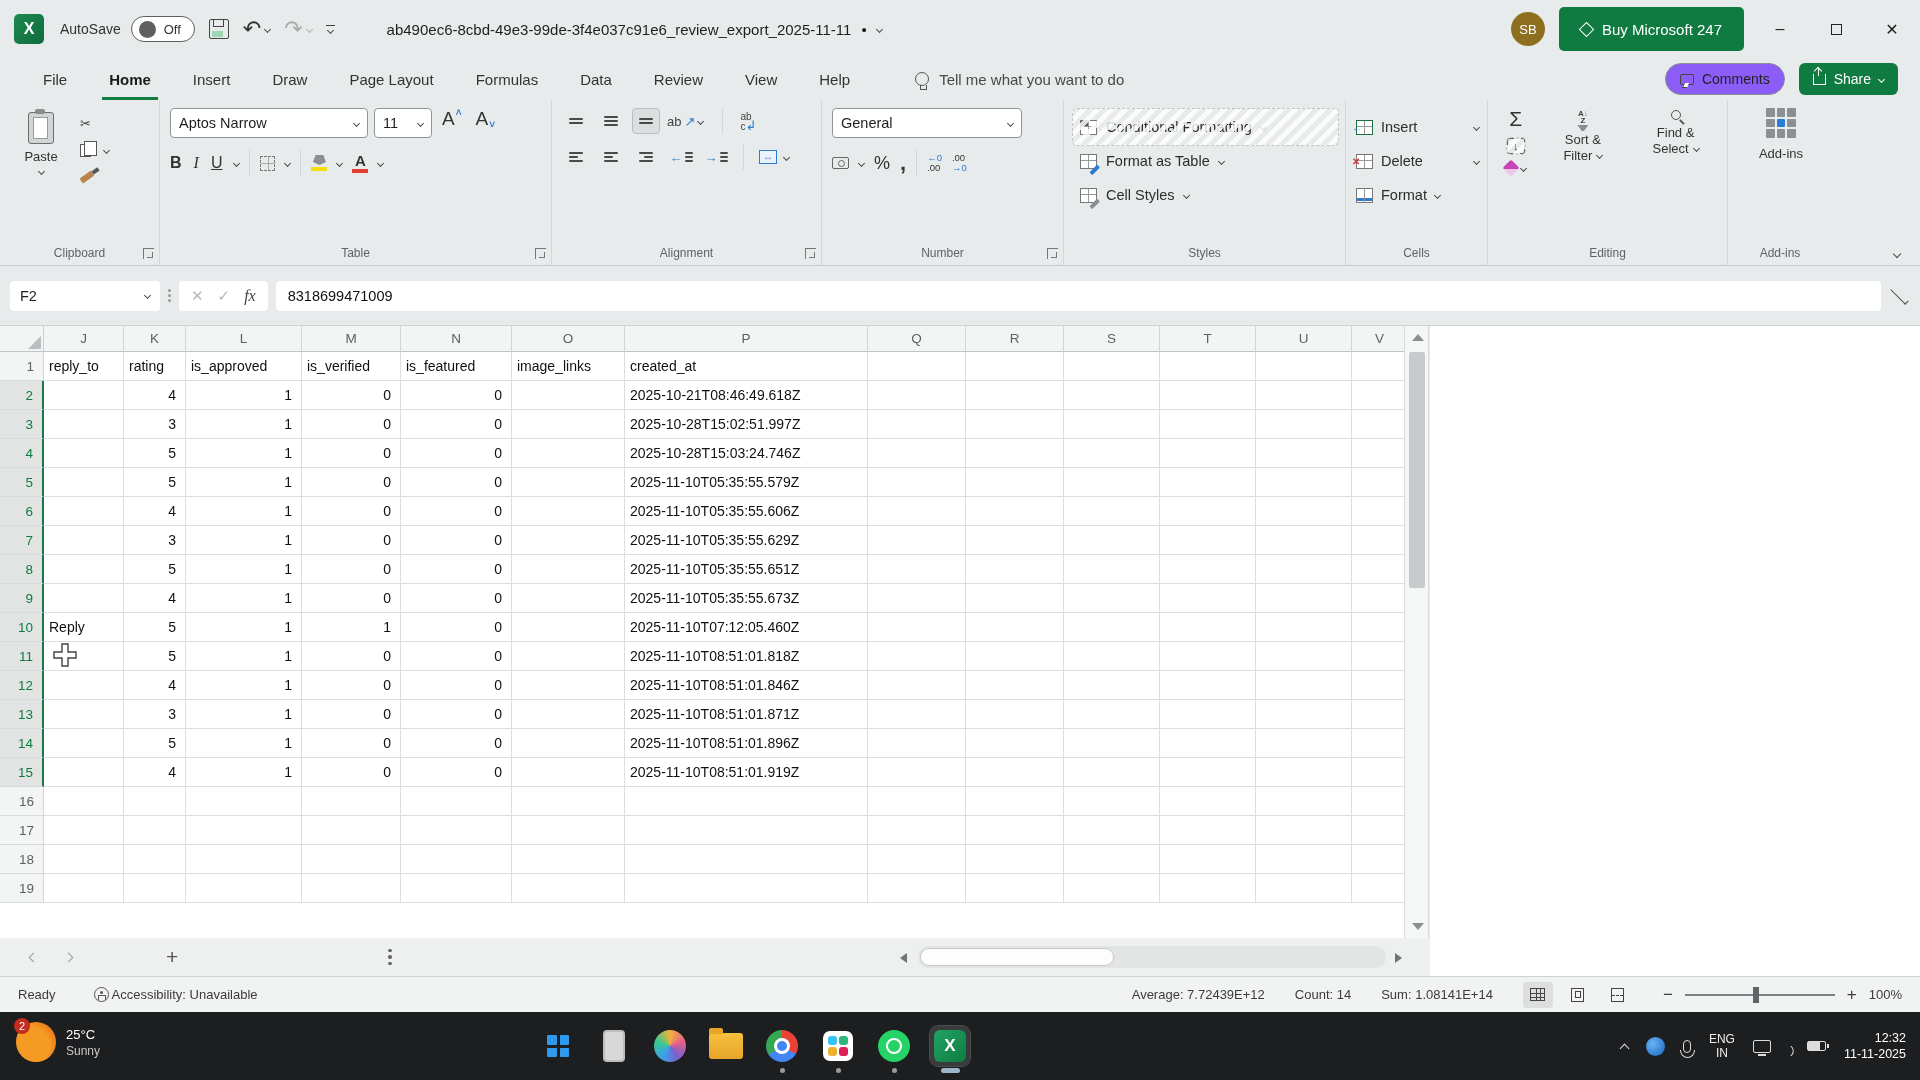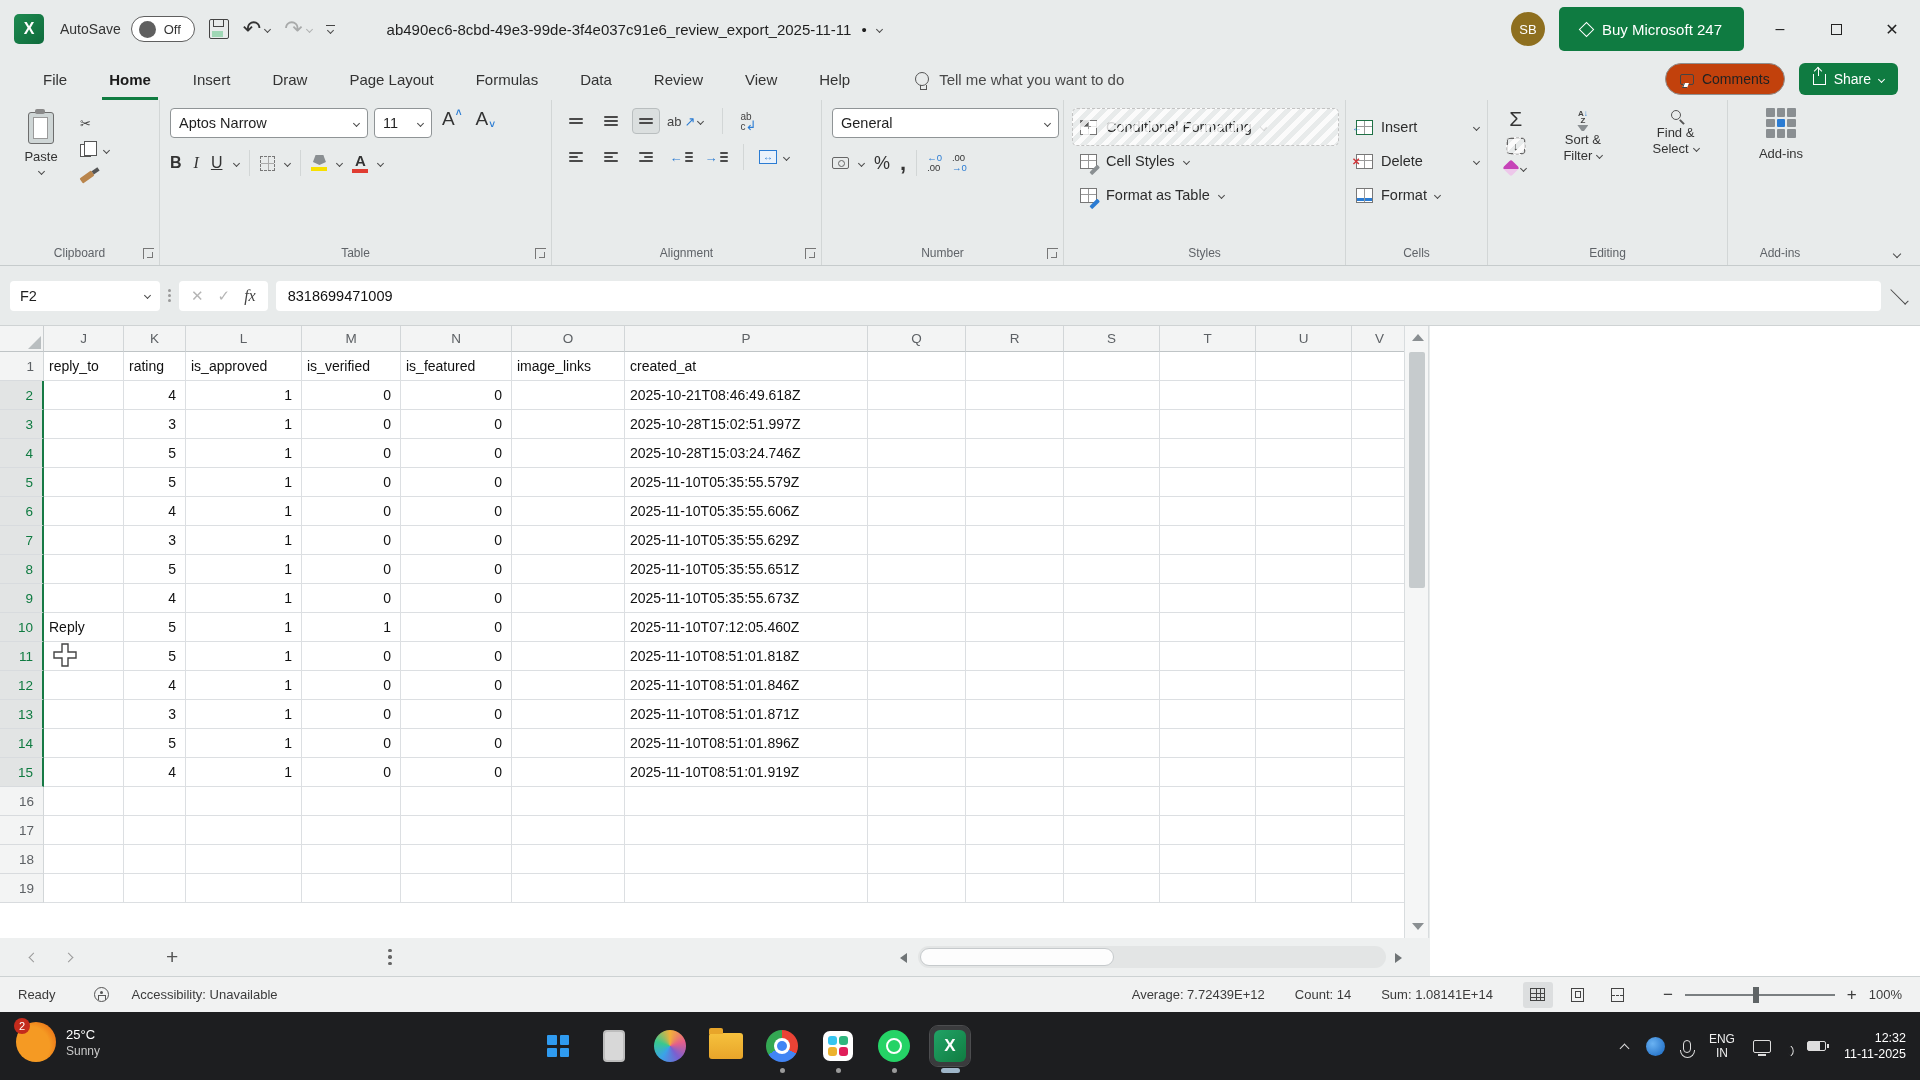--- a/index.html
+++ b/index.html
@@ -37,21 +37,21 @@
 
   
   .tabrow{position:absolute;left:0;top:58px;width:1920px;height:42px;display:flex;align-items:center;padding-left:22px;background:#e8ebeb}
   .rtab{padding:0 21px;height:100%;display:flex;align-items:center;font-size:15px;color:#333;position:relative}
   .rtab.active{font-weight:bold;color:#1c1c1c}
   .rtab.active::after{content:"";position:absolute;left:14px;right:14px;bottom:0;height:3px;background:#107c41}
   .tellme{margin-left:44px;display:flex;align-items:center;gap:10px;color:#494949;font-size:15px}
   .bulb{width:14px;height:14px;border:1.5px solid #555;border-radius:50%;position:relative}
   .bulb::after{content:"";position:absolute;left:3.5px;bottom:-5px;width:5px;height:4px;border:1.2px solid #555;border-top:none}
   .tr-right{margin-left:auto;display:flex;align-items:center;gap:14px;padding-right:22px}
-  .commentsbtn{height:32px;padding:0 14px;background:#c2410c;border:1px solid #8f8f8f;border-radius:16px;display:flex;align-items:center;gap:8px;font-size:14px;color:#222}
+  .commentsbtn{height:32px;padding:0 14px;background:#8b5cf6;border:1px solid #8f8f8f;border-radius:16px;display:flex;align-items:center;gap:8px;font-size:14px;color:#222}
   .bubble{width:14px;height:11px;border:1.5px solid #444;border-radius:2px;position:relative}
   .bubble::after{content:"";position:absolute;left:2px;bottom:-4px;width:4px;height:4px;border-left:1.5px solid #444;border-bottom:1.5px solid #444;transform:skewX(-20deg);background:#fff}
   .sharebtn{height:32px;padding:0 14px;background:#0f7b41;border-radius:6px;display:flex;align-items:center;gap:8px;font-size:14px;color:#fff}
   .shareic{width:13px;height:11px;border:1.5px solid #fff;border-top:none;position:relative}
   .shareic::before{content:"";position:absolute;left:4px;top:-6px;width:1.5px;height:8px;background:#fff}
   .shareic::after{content:"";position:absolute;left:1.5px;top:-6px;width:5px;height:5px;border-left:1.5px solid #fff;border-top:1.5px solid #fff;transform:rotate(45deg)}
 
   
   .ribbon{position:absolute;left:0;top:100px;width:1920px;height:166px;background:#e8ebeb;border-bottom:1px solid #c6cbcc;display:flex}
   .grp{position:relative;border-right:1px solid #d2d6d6;padding:8px 8px 24px 10px;flex:none}
@@ -190,21 +190,21 @@
   .addsheet{margin-left:64px;font-size:21px;color:#555;line-height:20px}
   .moredots{margin-left:210px;display:flex;flex-direction:column;gap:3px}
   .moredots i{width:3.5px;height:3.5px;border-radius:50%;background:#666}
   .hscroll{position:absolute;left:918px;top:8px;width:468px;height:22px;background:#e3e5e5;border-radius:11px}
   .hthumb{position:absolute;left:2px;top:2px;width:194px;height:18px;background:#fdfdfd;border:1px solid #c6cacc;border-radius:9px}
   .htri-l{position:absolute;left:-18px;top:7px;border-top:5px solid transparent;border-bottom:5px solid transparent;border-right:7px solid #6f7476}
   .htri-r{position:absolute;right:-16px;top:7px;border-top:5px solid transparent;border-bottom:5px solid transparent;border-left:7px solid #6f7476}
 
   
   .statusbar{position:absolute;left:0;top:976px;width:1920px;height:36px;background:#f1f2f2;border-top:1px solid #cdd2d3;display:flex;align-items:center;font-size:13px;color:#3b3b3b;padding:0 18px}
-  .accwrap{display:flex;align-items:flex-start;gap:23px;margin-left:38px}
+  .accwrap{display:flex;align-items:flex-start;gap:3px;margin-left:38px}
   .accic{width:15px;height:15px;border:1.3px solid #555;border-radius:50%;position:relative}
   .accic::before{content:"";position:absolute;left:5px;top:2.5px;width:3px;height:3px;border-radius:50%;background:#555}
   .accic::after{content:"";position:absolute;left:3.5px;top:6.5px;width:6px;height:4px;border-left:1.3px solid #555;border-right:1.3px solid #555;border-top:1.3px solid #555}
   .sb-right{margin-left:auto;display:flex;align-items:center;gap:30px}
   .sb-stats{display:flex;align-items:center;gap:30px}
   .viewbtns{display:flex;align-items:center;gap:10px}
   .viewbtn{width:30px;height:26px;display:flex;align-items:center;justify-content:center;border-radius:3px}
   .viewbtn.sel{background:#dcdedf}
   .vn-grid{width:15px;height:13px;border:1.4px solid #444;background:
      linear-gradient(#444,#444) 0 4px/100% 1.2px no-repeat,
@@ -485,21 +485,21 @@
           </span>
         <span class="vsep" style="margin-left:6px"></span>
         <span class="mergeic" style="margin-left:8px">↔</span>
         <span class="chv sm"></span>
       </div>
       <div class="grp-label">Alignment</div>
       <span class="launcher"></span>
     </div>
 
     <div class="grp g-num">
-      <div class="combobox" style="width:227px">
+      <div class="combobox" style="width:190px">
         <span>General</span>
         <span class="chv sm"></span>
       </div>
       <div class="numrow2">
         <span class="acctic"></span>
         <span class="chv sm"></span>
         <span class="pct">%</span>
         <span class="comma">,</span>
         <span class="vsep"></span>
         <span class="decbtn"><b>←0</b><br><span>.00</span></span>
@@ -512,30 +512,30 @@
     <div class="grp g-styles">
       <div class="stylerow hatch">
         <span class="gridic cf">
             <b></b>
           </span>
         <span>Conditional Formatting</span>
         <span class="chv sm"></span>
       </div>
       <div class="stylerow">
         <span class="gridic">
-            <span class="pencil" style="background:#8a8f92"></span>
-          </span>
-        <span>Cell Styles</span>
+            <span class="pencil"></span>
+          </span>
+        <span>Format as Table</span>
         <span class="chv sm"></span>
       </div>
       <div class="stylerow">
         <span class="gridic">
-            <span class="pencil"></span>
-          </span>
-        <span>Format as Table</span>
+            <span class="pencil" style="background:#8a8f92"></span>
+          </span>
+        <span>Cell Styles</span>
         <span class="chv sm"></span>
       </div>
       <div class="grp-label">Styles</div>
     </div>
 
     <div class="grp g-cells">
       <div class="cellrow">
         <span class="gridic ins">
             <span class="mark">←</span>
           </span>

